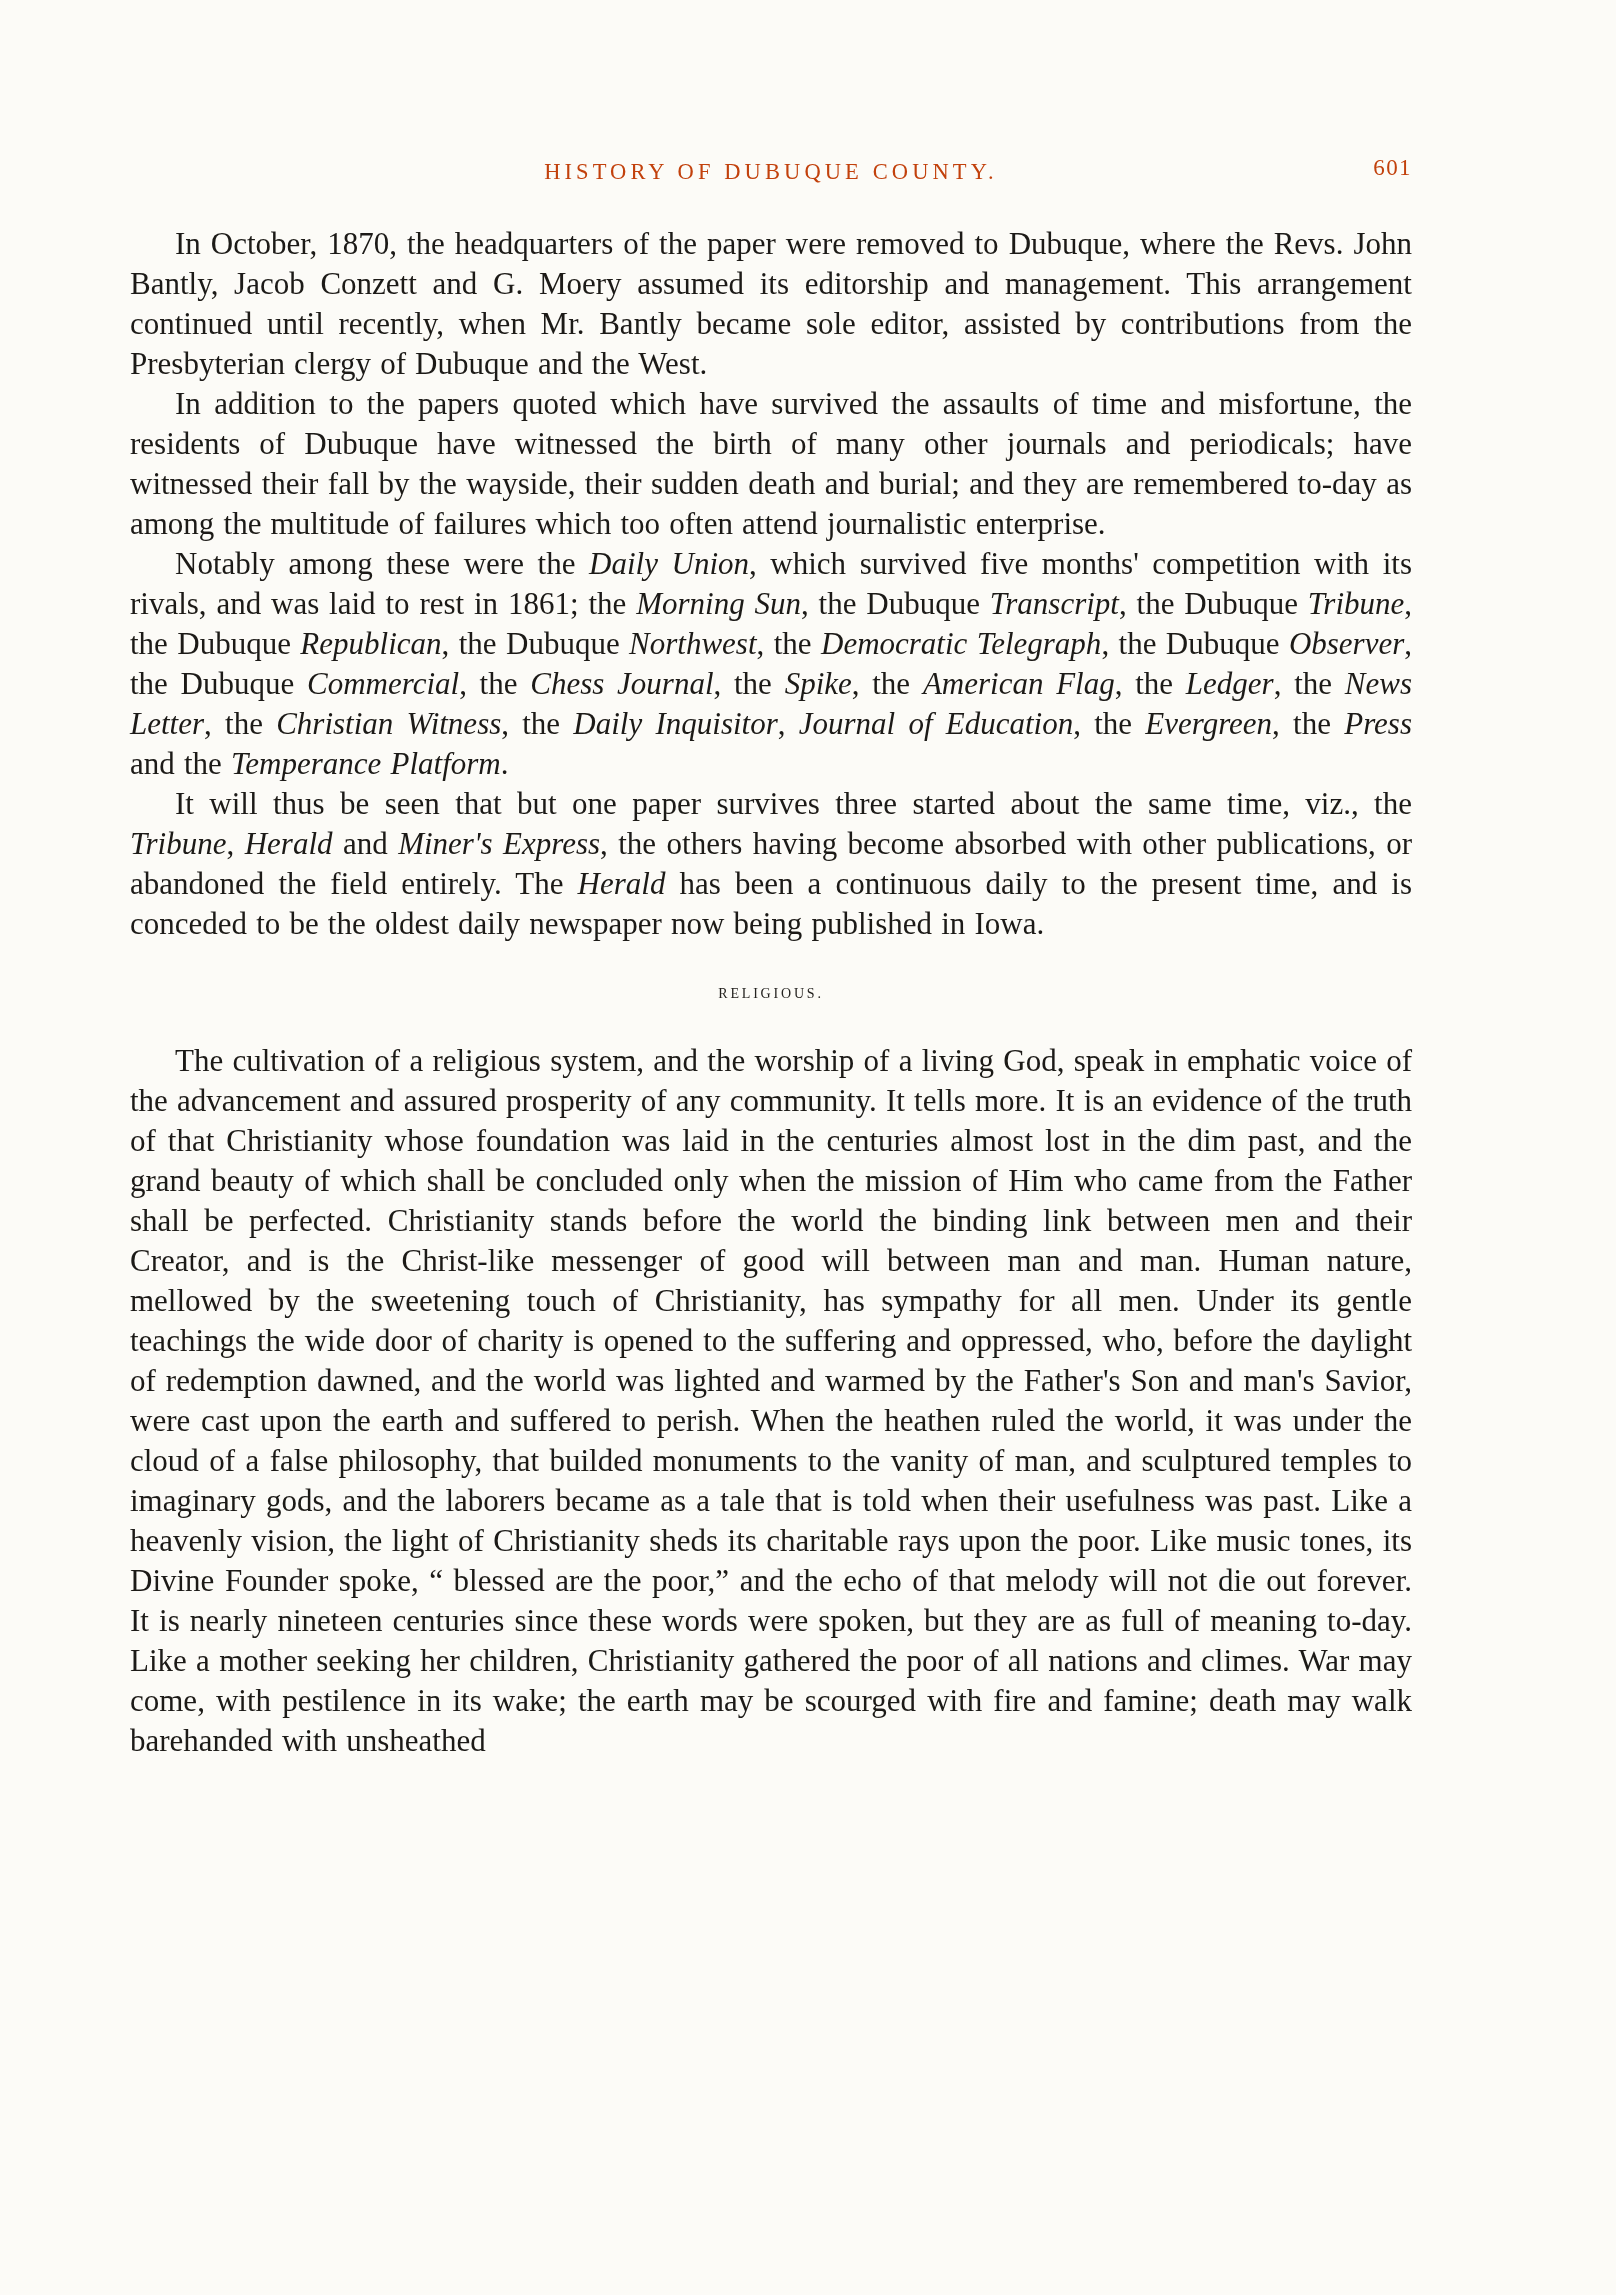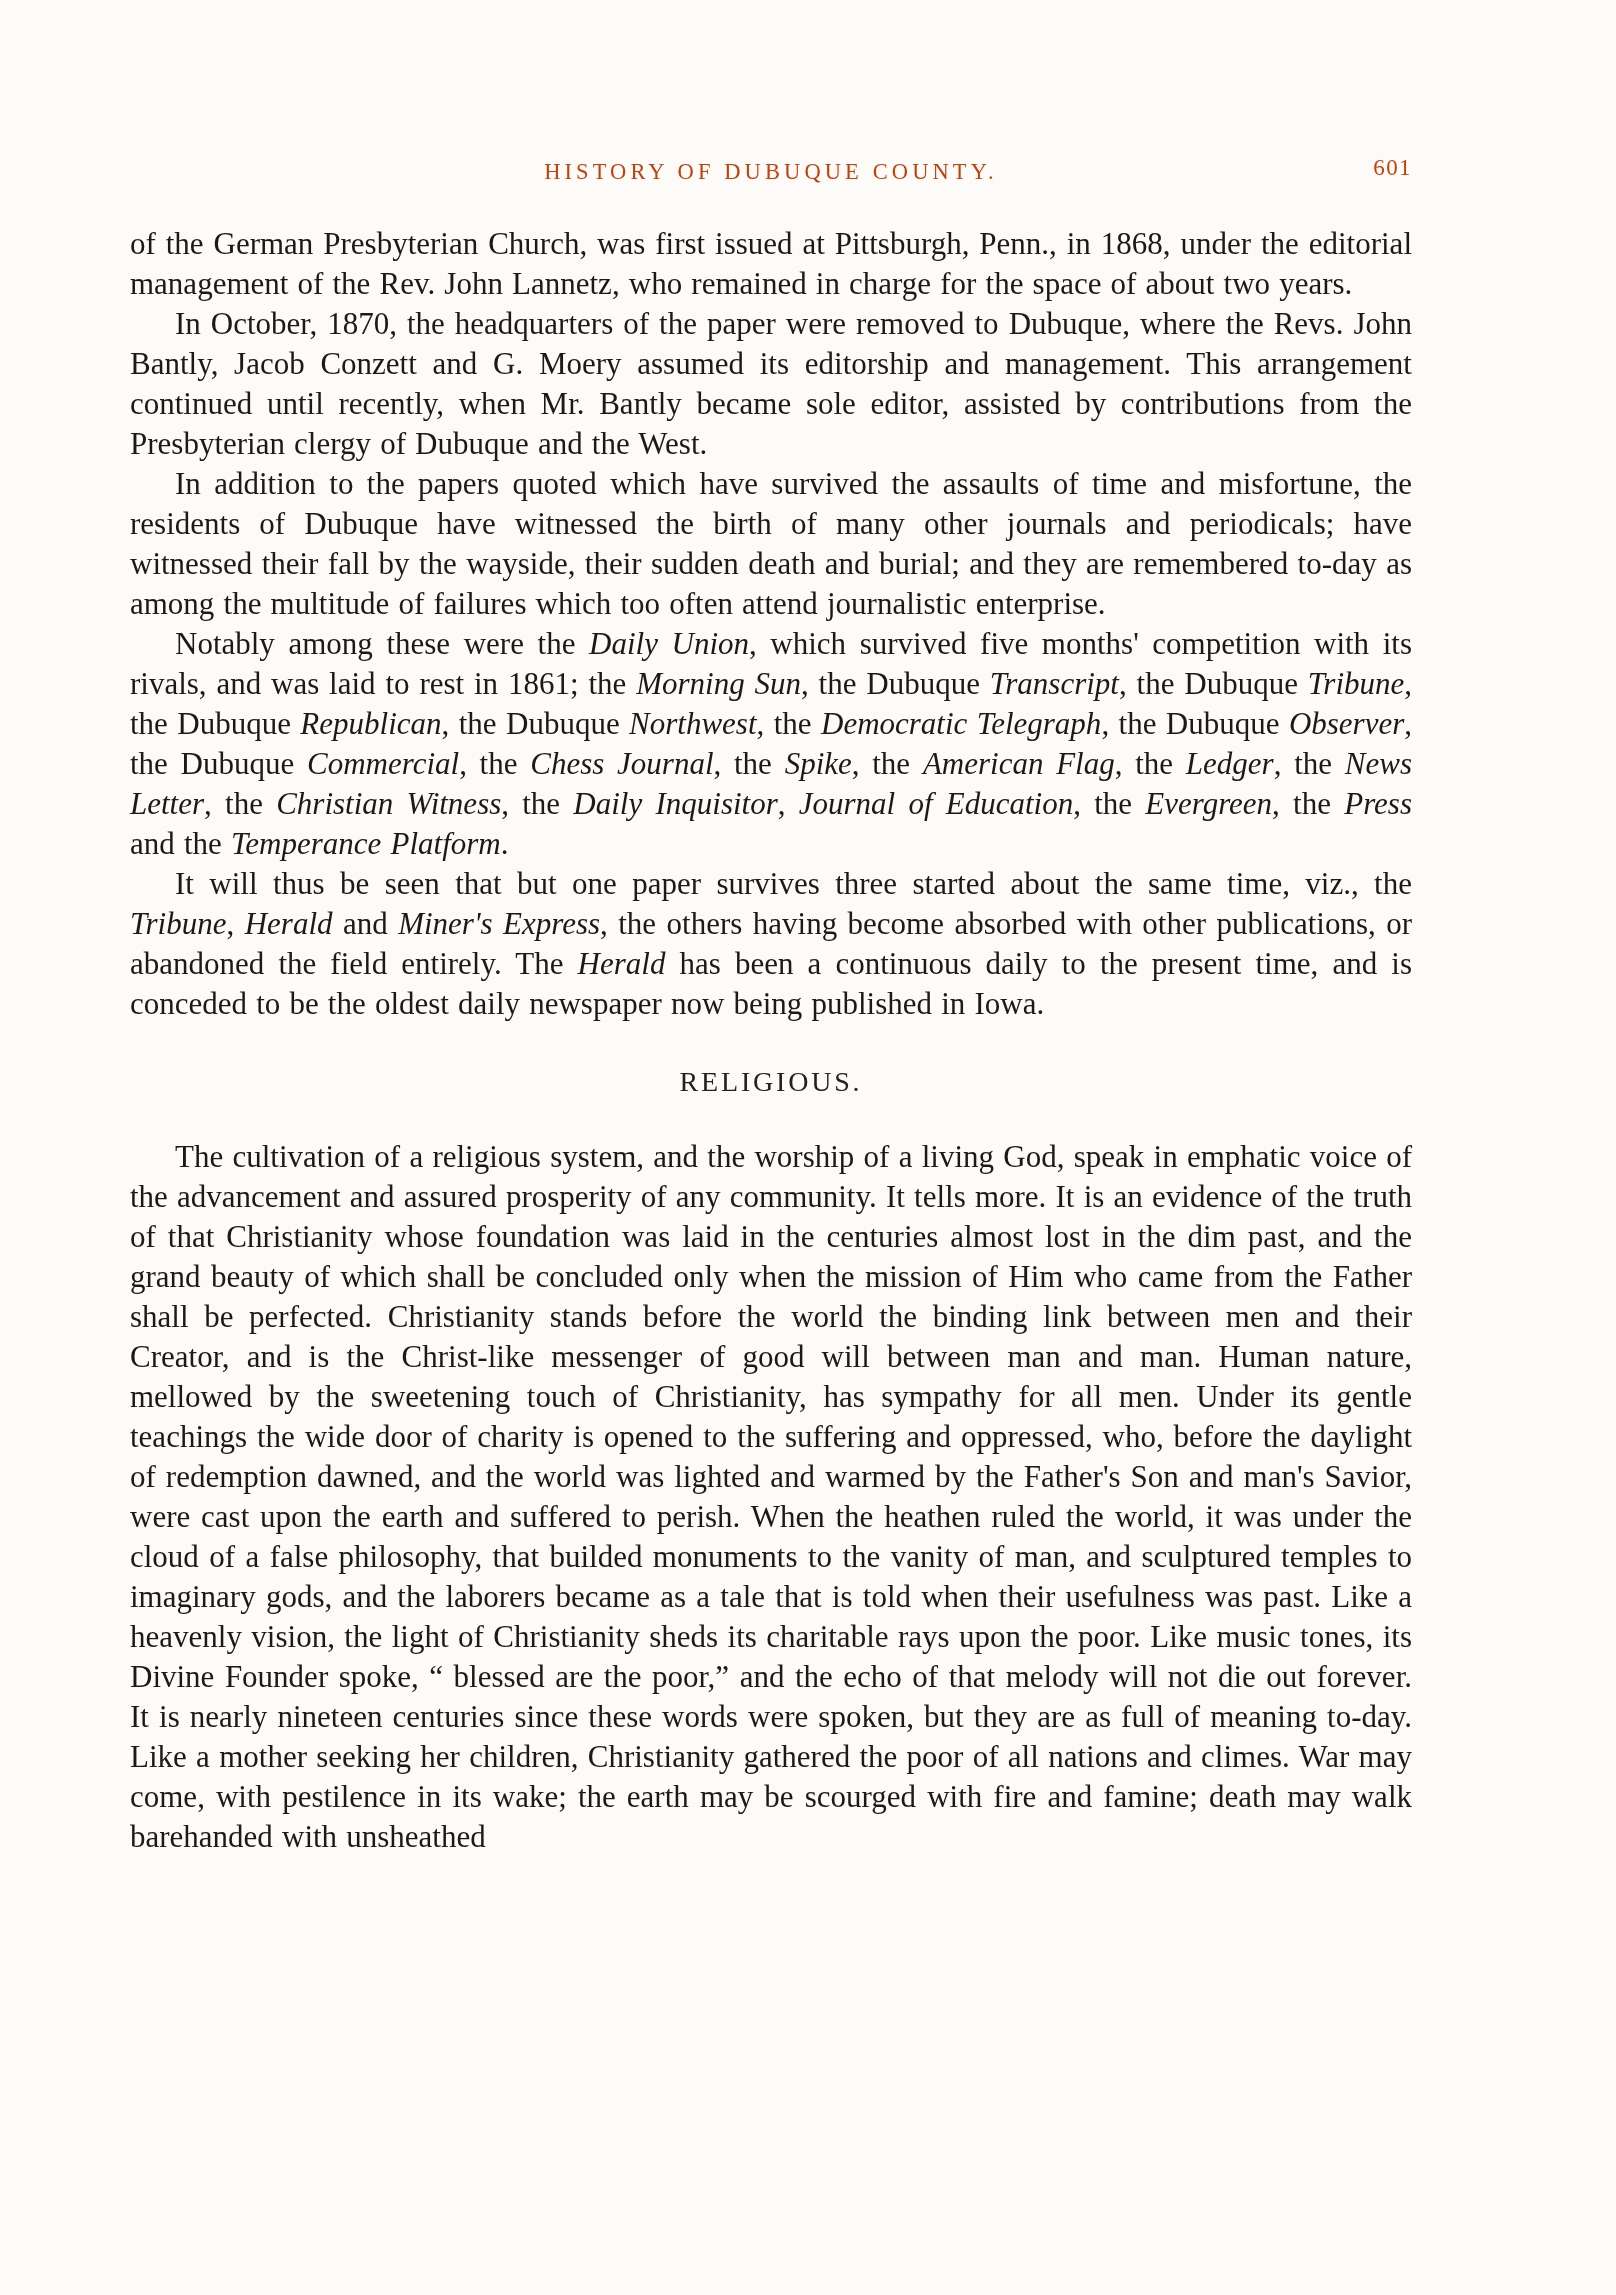--- a/index.html
+++ b/index.html
@@ -46,40 +46,39 @@
     line-height: 40px;
     text-align: justify;
     word-spacing: 1.4px;
   }
   .body-text p.para.indent {
     text-indent: 45px;
   }
   .section-heading {
     margin: 42px 0 39px 0;
     text-align: center;
-    font-size: 28px;
+    font-size: 14px;
     font-weight: normal;
     letter-spacing: 2.8px;
     color: #24221f;
   }
   i { font-style: italic; }
 </style>
 </head>
 <body>
 
 <div class="page">
   <div class="text-column">
 
     <div class="running-header">
       <span>HISTORY OF DUBUQUE COUNTY.</span>
       <span class="page-number">601</span>
     </div>
 
     <div class="body-text">
-        <p class="para">of the German Presbyterian Church, was first issued at Pittsburgh, Penn., in 1868, under the editorial management of the Rev. John Lannetz, who remained in charge for the space of about two years.</p>
         <p class="para indent">In October, 1870, the headquarters of the paper were removed to Dubuque, where the Revs. John Bantly, Jacob Conzett and G. Moery assumed its editorship and management.  This arrangement continued until recently, when Mr. Bantly became sole editor, assisted by contributions from the Presbyterian clergy of Dubuque and the West.</p>
         <p class="para indent">In addition to the papers quoted which have survived the assaults of time and misfortune, the residents of Dubuque have witnessed the birth of many other journals and periodicals; have witnessed their fall by the wayside, their sudden death and burial; and they are remembered to-day as among the multitude of failures which too often attend journalistic enterprise.</p>
         <p class="para indent">Notably among these were the <i>Daily Union</i>, which survived five months' competition with its rivals, and was laid to rest in 1861; the <i>Morning Sun</i>, the Dubuque <i>Transcript</i>, the Dubuque <i>Tribune</i>, the Dubuque <i>Republican</i>, the Dubuque <i>Northwest</i>, the <i>Democratic Telegraph</i>, the Dubuque <i>Observer</i>, the Dubuque <i>Commercial</i>, the <i>Chess Journal</i>, the <i>Spike</i>, the <i>American Flag</i>, the <i>Ledger</i>, the <i>News Letter</i>, the <i>Christian Witness</i>, the <i>Daily Inquisitor</i>, <i>Journal of Education</i>, the <i>Evergreen</i>, the <i>Press</i> and the <i>Temperance Platform</i>.</p>
         <p class="para indent">It will thus be seen that but one paper survives three started about the same time, viz., the <i>Tribune</i>, <i>Herald</i> and <i>Miner's Express</i>, the others having become absorbed with other publications, or abandoned the field entirely.  The <i>Herald</i> has been a continuous daily to the present time, and is conceded to be the oldest daily newspaper now being published in Iowa.</p>
       </div>
 
     <h2 class="section-heading">RELIGIOUS.</h2>
 
     <div class="body-text">
         <p class="para indent">The cultivation of a religious system, and the worship of a living God, speak in emphatic voice of the advancement and assured prosperity of any community.  It tells more.  It is an evidence of the truth of that Christianity whose foundation was laid in the centuries almost lost in the dim past, and the grand beauty of which shall be concluded only when the mission of Him who came from the Father shall be perfected.  Christianity stands before the world the binding link between men and their Creator, and is the Christ-like messenger of good will between man and man.  Human nature, mellowed by the sweetening touch of Christianity, has sympathy for all men.  Under its gentle teachings the wide door of charity is opened to the suffering and oppressed, who, before the daylight of redemption dawned, and the world was lighted and warmed by the Father's Son and man's Savior, were cast upon the earth and suffered to perish.  When the heathen ruled the world, it was under the cloud of a false philosophy, that builded monuments to the vanity of man, and sculptured temples to imaginary gods, and the laborers became as a tale that is told when their usefulness was past.  Like a heavenly vision, the light of Christianity sheds its charitable rays upon the poor.  Like music tones, its Divine Founder spoke, “ blessed are the poor,” and the echo of that melody will not die out forever.  It is nearly nineteen centuries since these words were spoken, but they are as full of meaning to-day.  Like a mother seeking her children, Christianity gathered the poor of all nations and climes.  War may come, with pestilence in its wake; the earth may be scourged with fire and famine; death may walk barehanded with unsheathed</p>

